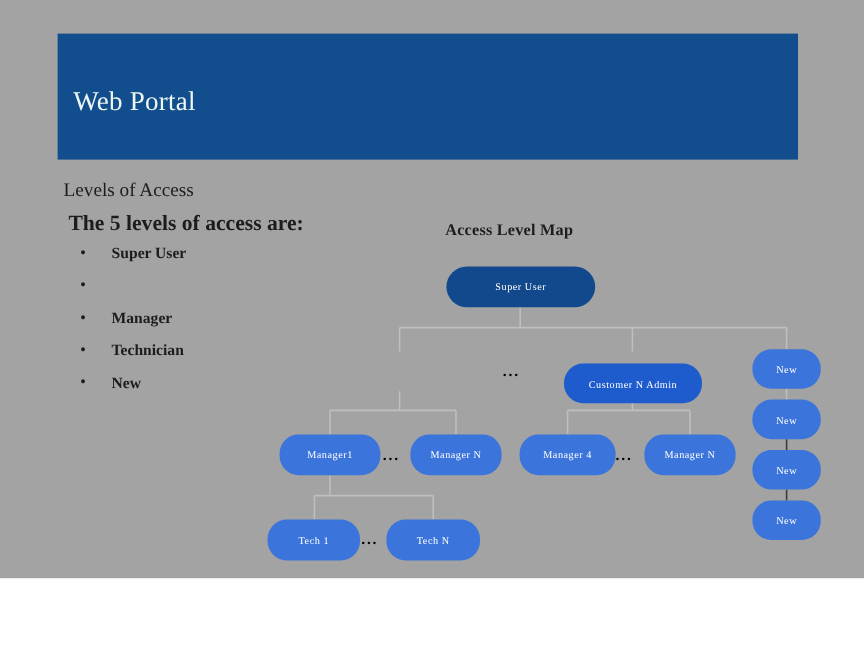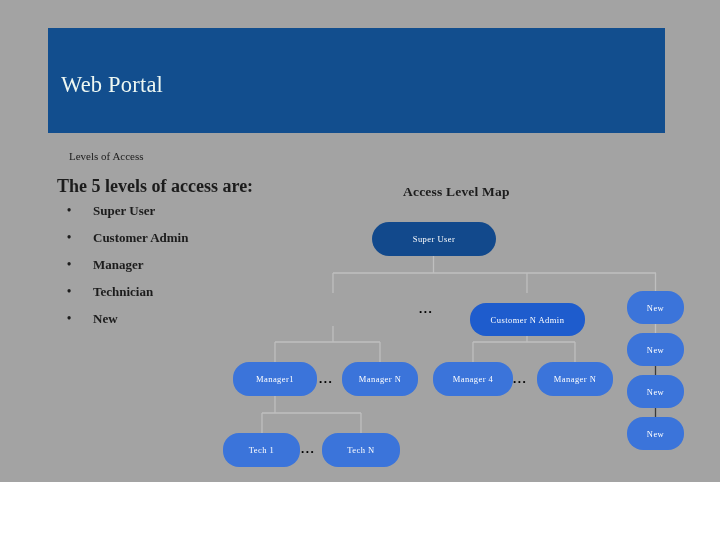--- a/index.html
+++ b/index.html
@@ -3,27 +3,27 @@
 <meta charset="utf-8">
 <style>
   * { margin:0; padding:0; box-sizing:border-box; }
   html,body { background:#ffffff; }
   body { font-family:"Liberation Sans", sans-serif; }
   .slide { position:relative; width:720px; height:482px; background:#a3a3a3; overflow:hidden;font-family:Liberation Serif, serif; }
 
   .banner { position:absolute; left:48px; top:28px; width:617px; height:105px; background:var(--banner,#124E8E); }
   .banner h1 { position:absolute; left:13px; top:44px; font-size:22.5px; font-weight:400; letter-spacing:0.2px; color:var(--title-text,#EDF7F2); }
 
-  .section-heading { position:absolute; left:69px; top:150px; font-size:11px; color:var(--body-text,#1C1C1C); }
+  .section-heading { position:absolute; left:53px; top:150px; font-size:16px; color:var(--body-text,#1C1C1C); }
   .list-intro { position:absolute; left:57px; top:176px; font-size:18px; font-weight:700; color:var(--body-text,#1C1C1C); }
   ul.levels { position:absolute; left:57px; top:201px; list-style:none; }
   ul.levels li { position:relative; padding-left:36px; height:27px; line-height:19px; font-size:13px; font-weight:700; color:var(--body-text,#1C1C1C); }
   ul.levels .bullet { position:absolute; left:10px; top:0; font-size:12px; font-weight:700; }
 
-  .map-title { position:absolute; left:371px; top:184px; font-size:13.5px; font-weight:700; letter-spacing:0.2px; color:var(--body-text,#1C1C1C);margin-left:32px; }
+  .map-title { position:absolute; left:371px; top:184px; font-size:13.5px; font-weight:700; letter-spacing:0.2px; color:var(--body-text,#1C1C1C); }
 
   svg.connectors { position:absolute; left:0; top:0; width:720px; height:540px; pointer-events:none; }
   svg.connectors line { stroke:var(--connector,#BFBFBF); stroke-width:1.3; }
   svg.connectors line.dark { stroke:var(--connector-dark,#3A3A3A); }
 
   .node { position:absolute; display:flex; align-items:center; justify-content:center;
           color:#fff; font-size:8.5px; letter-spacing:0.45px; text-align:center; }
   .node.root  { background:var(--node-root,#12498C);  border-radius:17px; }
   .node.admin { background:var(--node-admin,#1E5CCD); border-radius:16px; }
   .node.leaf  { background:var(--node-leaf,#3B74DA);  border-radius:16px; }
@@ -39,21 +39,21 @@
 
   <div class="banner">
     <h1>Web Portal</h1>
   </div>
 
   <div class="section-heading">Levels of Access</div>
   <div class="list-intro">The 5 levels of access are:</div>
 
   <ul class="levels">
     <li><span class="bullet">•</span><span>Super User</span></li>
-    <li><span class="bullet">•</span><span>Customer Admin</span></li>
+    <li><span class="bullet">•</span></li>
     <li><span class="bullet">•</span><span>Manager</span></li>
     <li><span class="bullet">•</span><span>Technician</span></li>
     <li><span class="bullet">•</span><span>New</span></li>
   </ul>
 
   <div class="map-title">Access Level Map</div>
 
   <svg class="connectors" viewBox="0 0 720 540">
     <line x1="433.5" y1="256" x2="433.5" y2="273"></line>
     <line x1="333" y1="273" x2="656" y2="273"></line>

